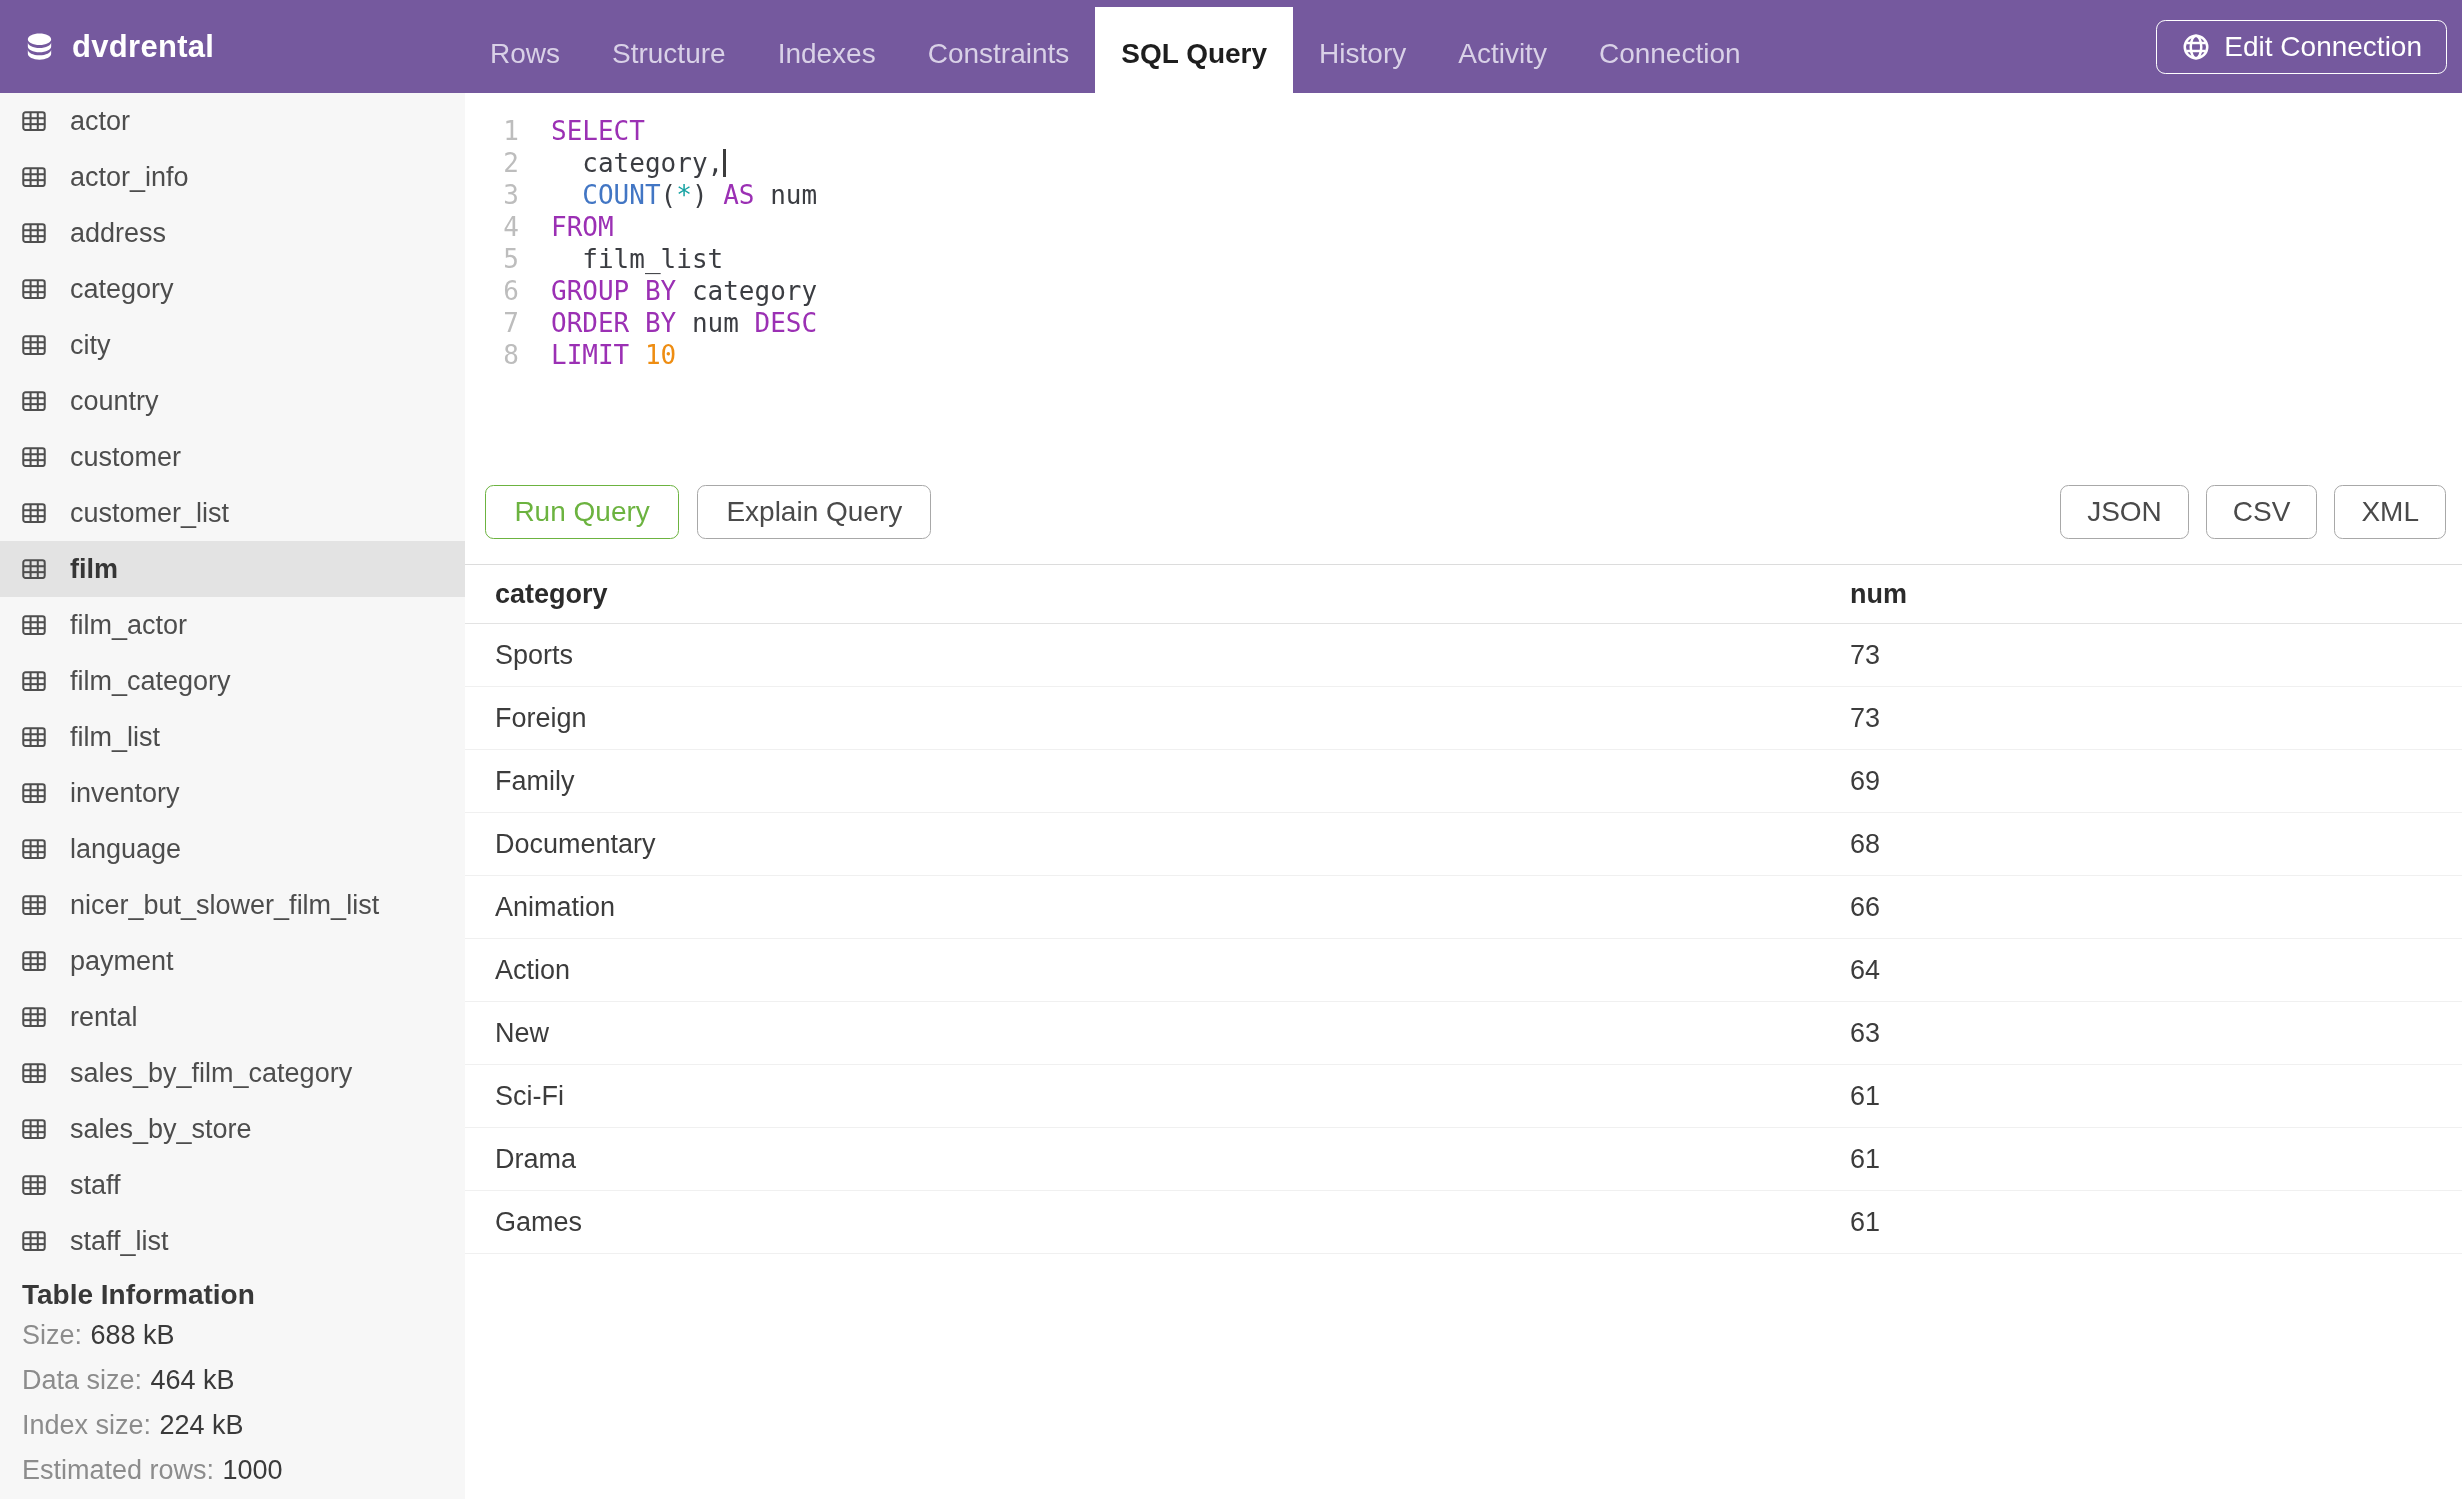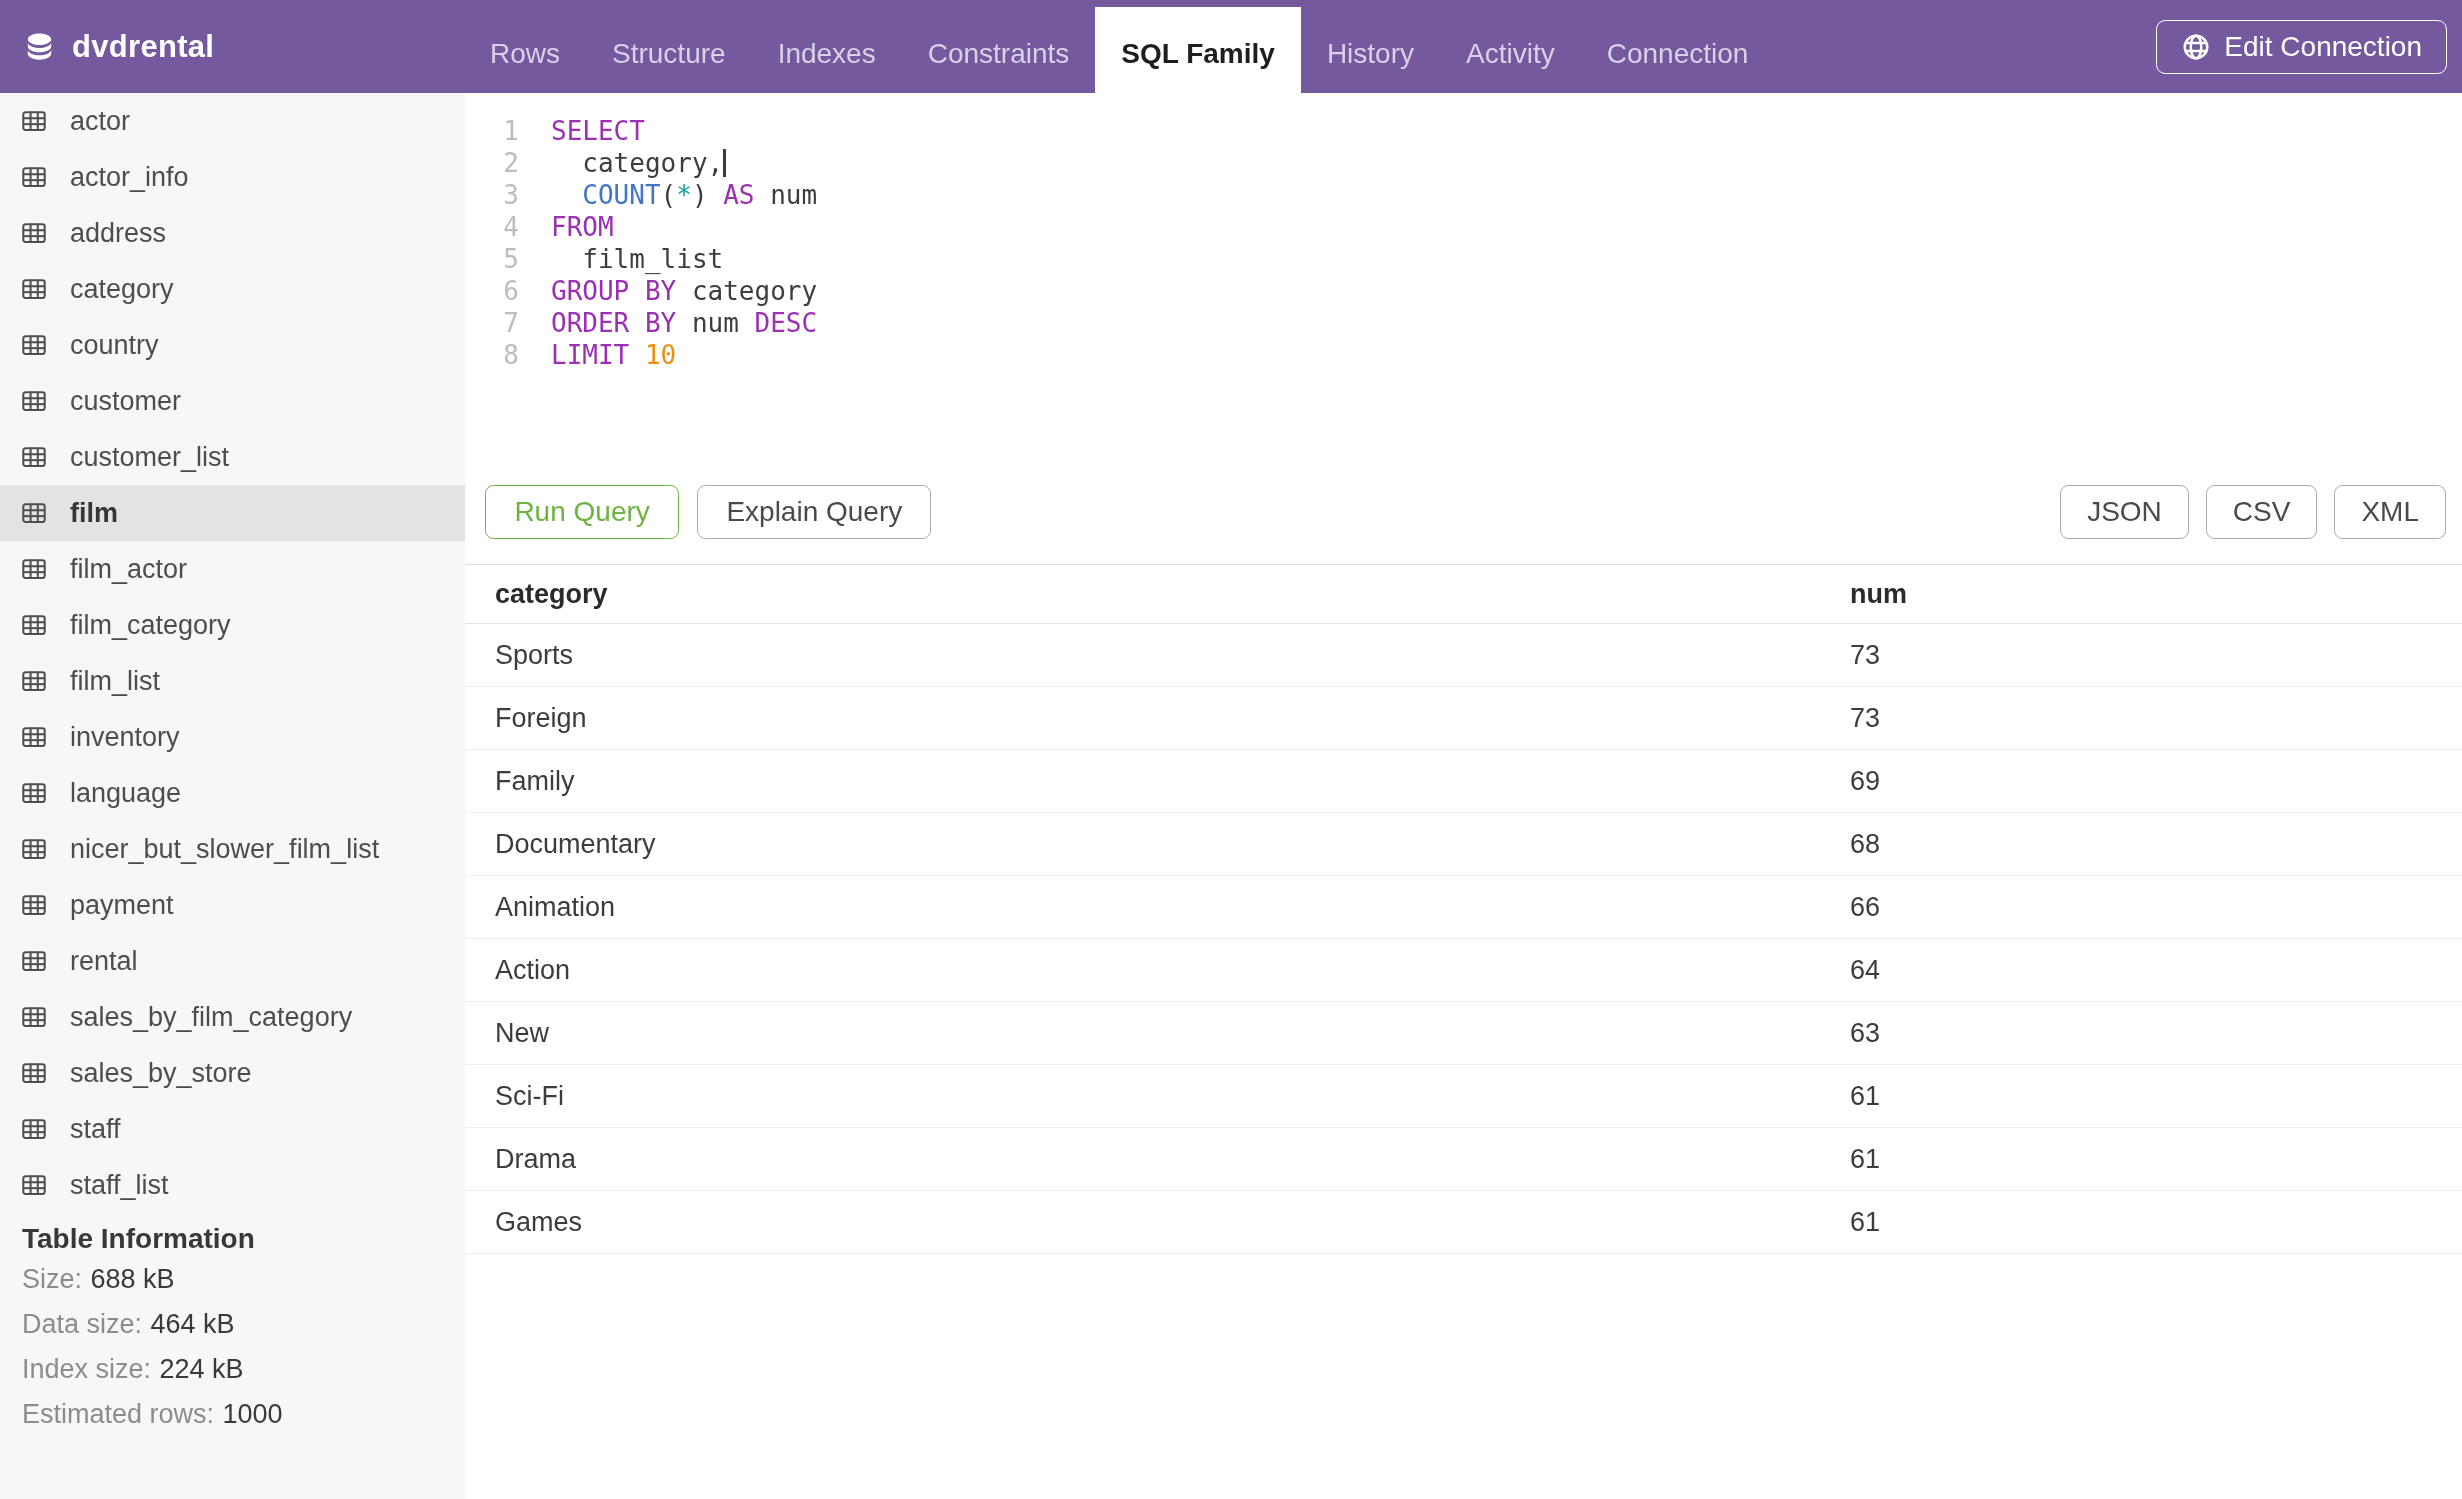--- a/index.html
+++ b/index.html
@@ -73,21 +73,21 @@
         <path d="M12,3C7.58,3 4,4.79 4,7C4,9.21 7.58,11 12,11C16.42,11 20,9.21 20,7C20,4.79 16.42,3 12,3M4,9V12C4,14.21 7.58,16 12,16C16.42,16 20,14.21 20,12V9C20,11.21 16.42,13 12,13C7.58,13 4,11.21 4,9M4,14V17C4,19.21 7.58,21 12,21C16.42,21 20,19.21 20,17V14C20,16.21 16.42,18 12,18C7.58,18 4,16.21 4,14Z"></path>
       </svg>
       <span class="brand-title">dvdrental</span>
     </div>
 
     <div class="nav">
         <div class="tab">Rows</div>
         <div class="tab">Structure</div>
         <div class="tab">Indexes</div>
         <div class="tab">Constraints</div>
-        <div class="tab active">SQL Family</div>
+        <div class="tab active">SQL Query</div>
         <div class="tab">History</div>
         <div class="tab">Activity</div>
         <div class="tab">Connection</div>
       </div>
 
     <button class="edit-btn">
       <svg width="30" height="30" viewBox="0 0 24 24" fill="none" stroke="#fff" stroke-width="2">
         <circle cx="12" cy="12" r="9"></circle>
         <ellipse cx="12" cy="12" rx="4.2" ry="9"></ellipse>
         <line x1="4.2" y1="8.8" x2="19.8" y2="8.8"></line>
@@ -131,20 +131,30 @@
   </div>
         <div class="titem">
     <svg width="24" height="20.4" viewBox="0 0 26 22" fill="none" stroke="#4F4F4F" stroke-width="2.2">
       <rect x="1.4" y="1.4" width="23.2" height="19.2" rx="2.5"></rect>
       <line x1="9.3" y1="1.4" x2="9.3" y2="20.6"></line>
       <line x1="17.1" y1="1.4" x2="17.1" y2="20.6"></line>
       <line x1="1.4" y1="7.8" x2="24.6" y2="7.8"></line>
       <line x1="1.4" y1="14.2" x2="24.6" y2="14.2"></line>
     </svg>
     <span class="tlabel">category</span>
+  </div>
+        <div class="titem">
+    <svg width="24" height="20.4" viewBox="0 0 26 22" fill="none" stroke="#4F4F4F" stroke-width="2.2">
+      <rect x="1.4" y="1.4" width="23.2" height="19.2" rx="2.5"></rect>
+      <line x1="9.3" y1="1.4" x2="9.3" y2="20.6"></line>
+      <line x1="17.1" y1="1.4" x2="17.1" y2="20.6"></line>
+      <line x1="1.4" y1="7.8" x2="24.6" y2="7.8"></line>
+      <line x1="1.4" y1="14.2" x2="24.6" y2="14.2"></line>
+    </svg>
+    <span class="tlabel">city</span>
   </div>
         <div class="titem">
     <svg width="24" height="20.4" viewBox="0 0 26 22" fill="none" stroke="#4F4F4F" stroke-width="2.2">
       <rect x="1.4" y="1.4" width="23.2" height="19.2" rx="2.5"></rect>
       <line x1="9.3" y1="1.4" x2="9.3" y2="20.6"></line>
       <line x1="17.1" y1="1.4" x2="17.1" y2="20.6"></line>
       <line x1="1.4" y1="7.8" x2="24.6" y2="7.8"></line>
       <line x1="1.4" y1="14.2" x2="24.6" y2="14.2"></line>
     </svg>
     <span class="tlabel">country</span>

